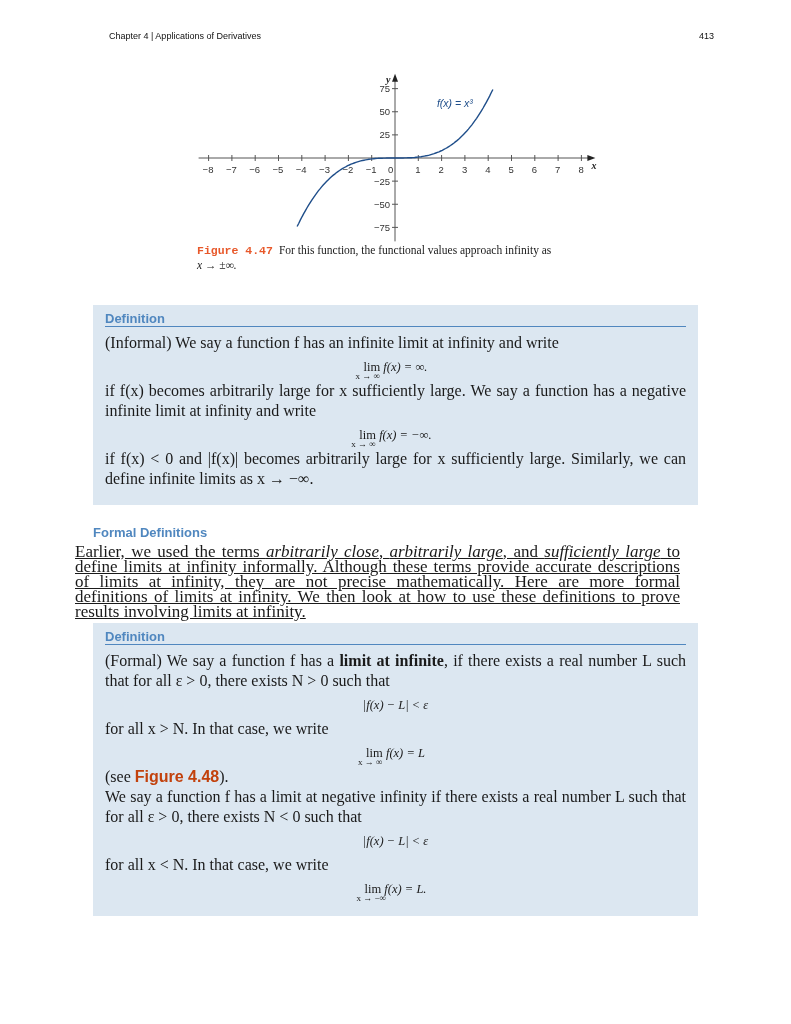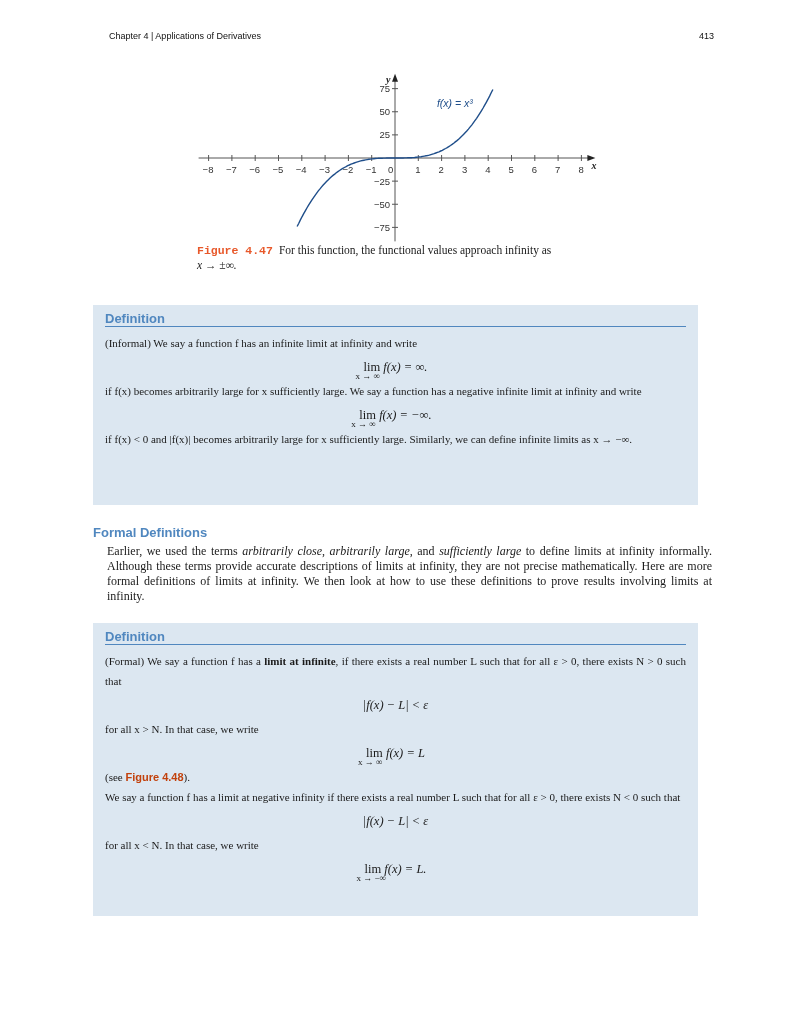--- a/index.html
+++ b/index.html
@@ -4,27 +4,27 @@
 <style>
   html, body { margin: 0; padding: 0; background: #ffffff; }
   body { width: 791px; height: 1024px; position: relative; overflow: hidden; font-family: "Liberation Serif", serif; color: #1a1a1a; }
   .running-head { position: absolute; top: 31px; left: 93px; width: 605px; font-family: "Liberation Sans", sans-serif; font-size: 9px; color: #111; margin-left: 16px; }
   .running-head .page-num { position: absolute; right: 0; top: 0; }
   #chart { position: absolute; left: 190px; top: 68px; width: 420px; height: 180px; }
   .fig-caption { position: absolute; left: 197px; top: 243px; width: 360px; font-size: 11.5px; line-height: 15px; }
   .fig-label { font-family: Liberation Mono, monospace; font-weight: bold; color: #e8582a; font-size: 11.5px; margin-right: 6px; }
   .box { position: absolute; left: 93px; width: 605px; background: #dce7f1; box-sizing: border-box; padding: 6px 12px 6px 12px; }
   .box-title { font-family: "Liberation Sans", sans-serif; font-weight: bold; font-size: 13px; color: #5087bf; padding-bottom: 0; border-bottom: 1px solid #5087bf; margin-bottom: 6px; }
-  .p { font-size: 11px; line-height: 20px; text-align: justify; }
+  .p { font-size: 16px; line-height: 20px; text-align: justify; }
   .eq { font-size: 12.5px; text-align: center; line-height: 20px; margin: 4px 0; }
   .eq i, .p i.m { font-style: italic; }
   .lim { display: inline-block; position: relative; text-align: center; }
   .lim .sub { position: absolute; left: -8px; top: 9px; font-size: 9px; white-space: nowrap; }
   .section-title { position: absolute; left: 93px; top: 525px; font-family: "Liberation Sans", sans-serif; font-weight: bold; font-size: 13px; color: #5087bf; }
-  .body-para { position: absolute; left: 107px; top: 544px; width: 605px; font-size: 12px; line-height: 15px; text-align: justify; }
+  .body-para { position: absolute; left: 75px; top: 544px; width: 605px; font-size: 17px; line-height: 15px; text-align: justify; text-decoration: underline; }
   .xref { font-family: "Liberation Sans", sans-serif; font-weight: bold; color: #c2410c; }
 </style>
 </head>
 <body>
 
 <div class="running-head">
   <span>Chapter 4 | Applications of Derivatives</span>
   <span class="page-num">413</span>
 </div>
 

